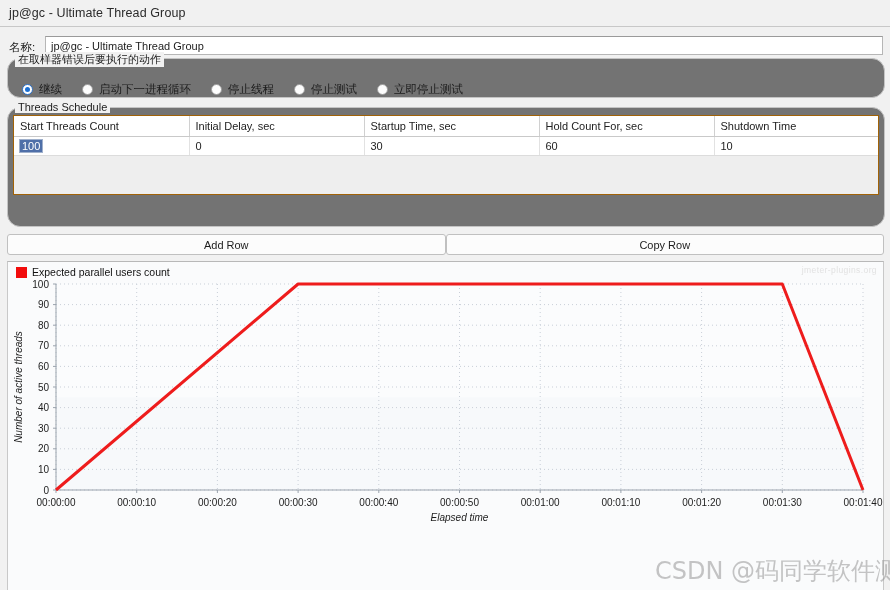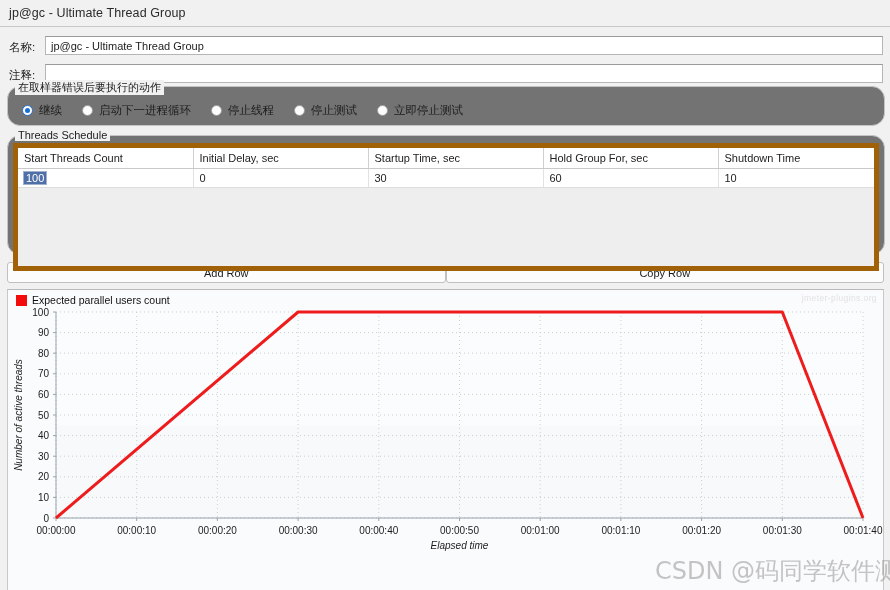--- a/index.html
+++ b/index.html
@@ -86,21 +86,21 @@
     padding: 0 3px;
     font-size: 11px;
     color: #1c1c1c;
     white-space: nowrap;
   }
 
   
   #error-action-group { height: 40px; }
   .radio-strip {
     display: flex;
-    align-items: center;
+    align-items: flex-end;
     height: 100%;
     padding-left: 14px;
     padding-top: 8px;
     box-sizing: border-box;
   }
   .radio-item {
     display: flex;
     align-items: center;
     margin-right: 20px;
     cursor: default;
@@ -127,23 +127,23 @@
     width: 5px; height: 5px;
     border-radius: 50%;
     background: #1a6fd4;
   }
   .radio-label { font-size: 11.5px; color: #1c1c1c; }
 
   
   #threads-schedule-group { margin-top: 9px; height: 120px; }
   .table-wrap {
     margin: 7px 5px 5px 5px;
-    height: 128px;
+    height: 80px;
     background: #eeeeee;
-    border: 5px solid #a16207;
+    border: 1px solid #a16207;
     box-sizing: border-box;
     overflow: hidden;
   }
   table.sched {
     width: 100%;
     border-collapse: collapse;
     table-layout: fixed;
   }
   table.sched th {
     background: #ffffff;
@@ -250,24 +250,20 @@
 
   <div class="titlebar">
     <span class="titlebar-text">jp@gc - Ultimate Thread Group</span>
   </div>
 
   <div class="field-row">
     <span class="field-label">名称:</span>
     <div class="field-input">jp@gc - Ultimate Thread Group</div>
   </div>
 
-  <div class="field-row">
-    <span class="field-label">注释:</span>
-    <div class="field-input" placeholder=""></div>
-  </div>
 
   <div class="group" id="error-action-group">
     <span class="group-title">在取样器错误后要执行的动作</span>
     <div class="radio-strip">
       <div class="radio-item checked">
         <span class="radio-mark"></span>
         <span class="radio-label">继续</span>
       </div>
       <div class="radio-item">
         <span class="radio-mark"></span>
@@ -297,21 +293,21 @@
           <col style="width:175px">
           <col style="width:175px">
           <col style="width:175px">
           <col style="width:166px">
         </colgroup>
         <thead>
           <tr>
             <th>Start Threads Count</th>
             <th>Initial Delay, sec</th>
             <th>Startup Time, sec</th>
-            <th>Hold Group For, sec</th>
+            <th>Hold Count For, sec</th>
             <th>Shutdown Time</th>
           </tr>
         </thead>
         <tbody>
           <tr>
             <td><span class="cell-selected">100</span></td>
             <td>0</td>
             <td>30</td>
             <td>60</td>
             <td>10</td>

